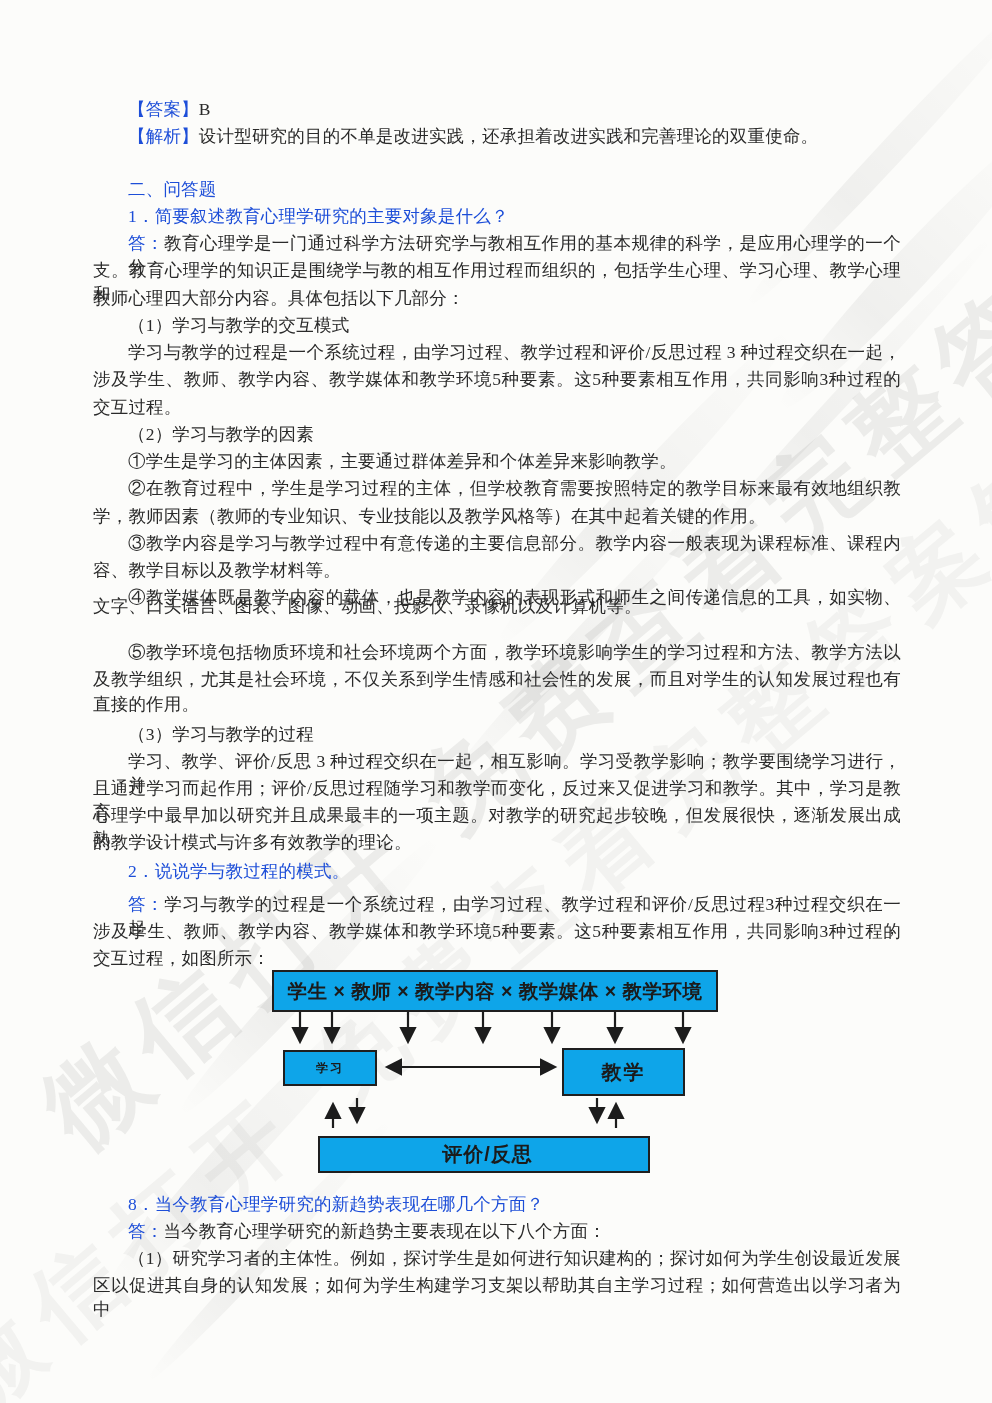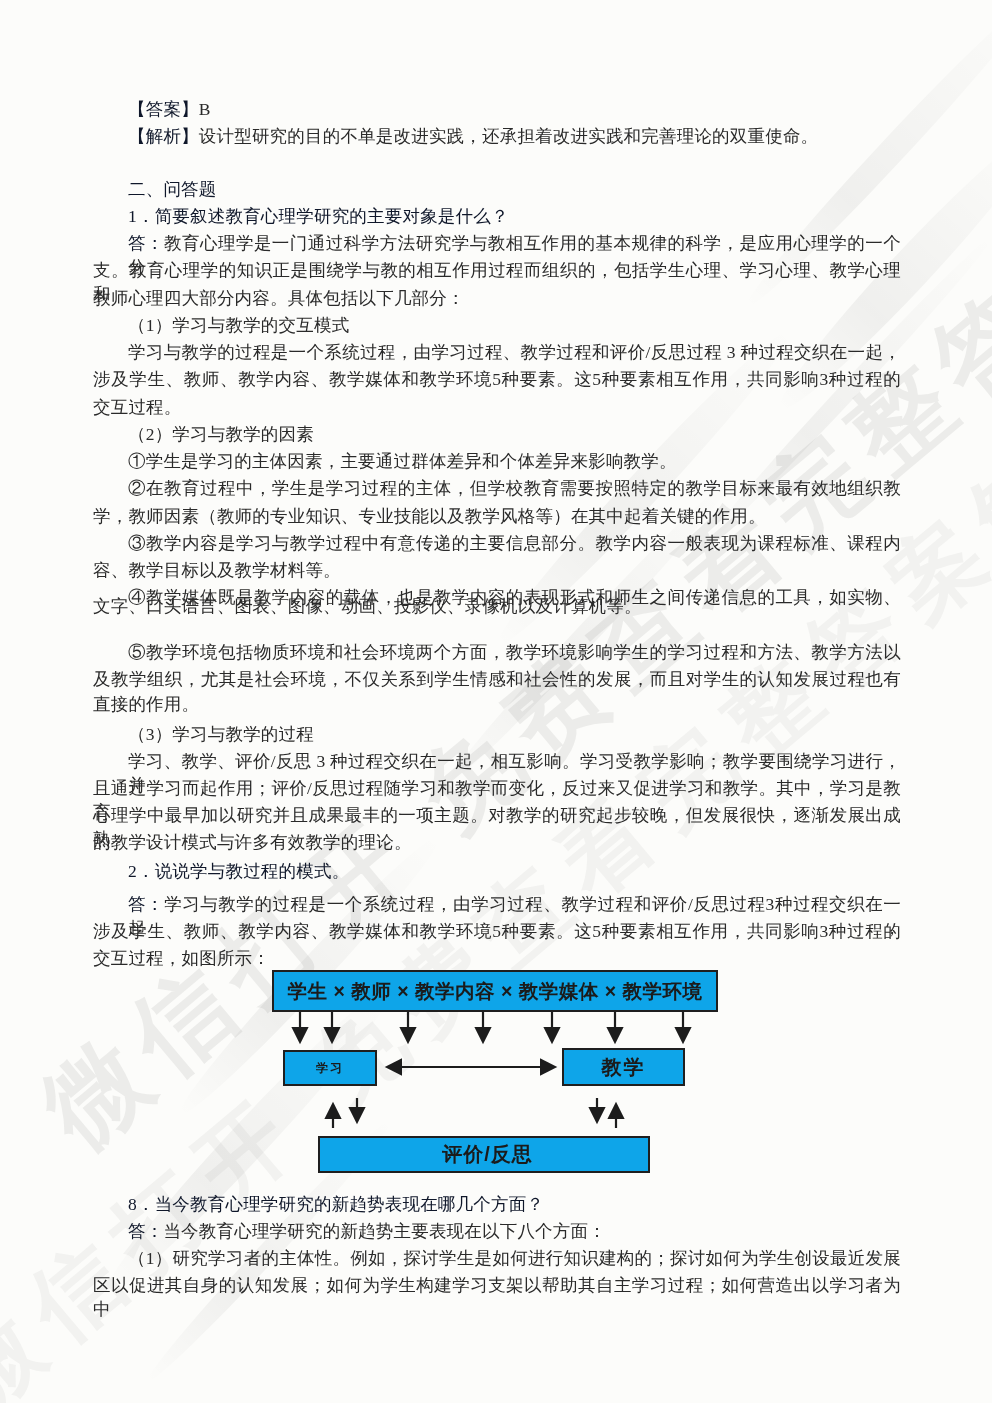--- a/index.html
+++ b/index.html
@@ -46,39 +46,39 @@
     position:absolute;
     left:93px;width:808px;
     font-size:17.5px;
     line-height:24px;
     color:#2a2a2a;
     letter-spacing:0.2px;
   }
   .line.indent{padding-left:35px;width:773px;}
   .line.just{text-align:justify;text-align-last:justify;}
   .line.left{text-align:left;}
-  .run-blue{color:#0f172a;}
+  .run-blue{color:#1d4ed8;}
   .run-black{color:#2a2a2a;}
   
   #diagram{
     position:absolute;left:260px;top:963px;width:480px;height:215px;
     font-family:"Liberation Sans","DejaVu Sans",sans-serif;
   }
   #diagram svg{position:absolute;left:0;top:0;}
   .dbox{
     position:absolute;
     border:2.2px solid #1f1f1f;
     background:#0ea5e9;
     display:flex;align-items:center;justify-content:center;
     font-weight:bold;color:#1b1b1b;
     box-sizing:border-box;
   }
   #dbox-elements{left:12px;top:7px;width:446px;height:42px;font-size:19.5px;letter-spacing:0.5px;}
   #dbox-learn{left:23px;top:87px;width:94px;height:36px;font-size:12px;letter-spacing:2px;}
-  #dbox-teach{left:302px;top:85px;width:123px;height:38px;font-size:20px;letter-spacing:2px;}
+  #dbox-teach{left:302px;top:85px;width:123px;height:48px;font-size:20px;letter-spacing:2px;}
   #dbox-eval{left:58px;top:173px;width:332px;height:37px;font-size:20px;letter-spacing:1px;padding-left:7px;}
 </style>
 </head>
 <body>
 
 <div id="page">
 
   <div class="wm-text" id="wm-main">微信打开 免费查看完整答案解析</div>
   <div class="wm-text" id="wm-ghost">微信打开 免费查看完整答案解析</div>
   <div class="streak" style="left:680px;top:140px;width:420px;height:26px;"></div>

